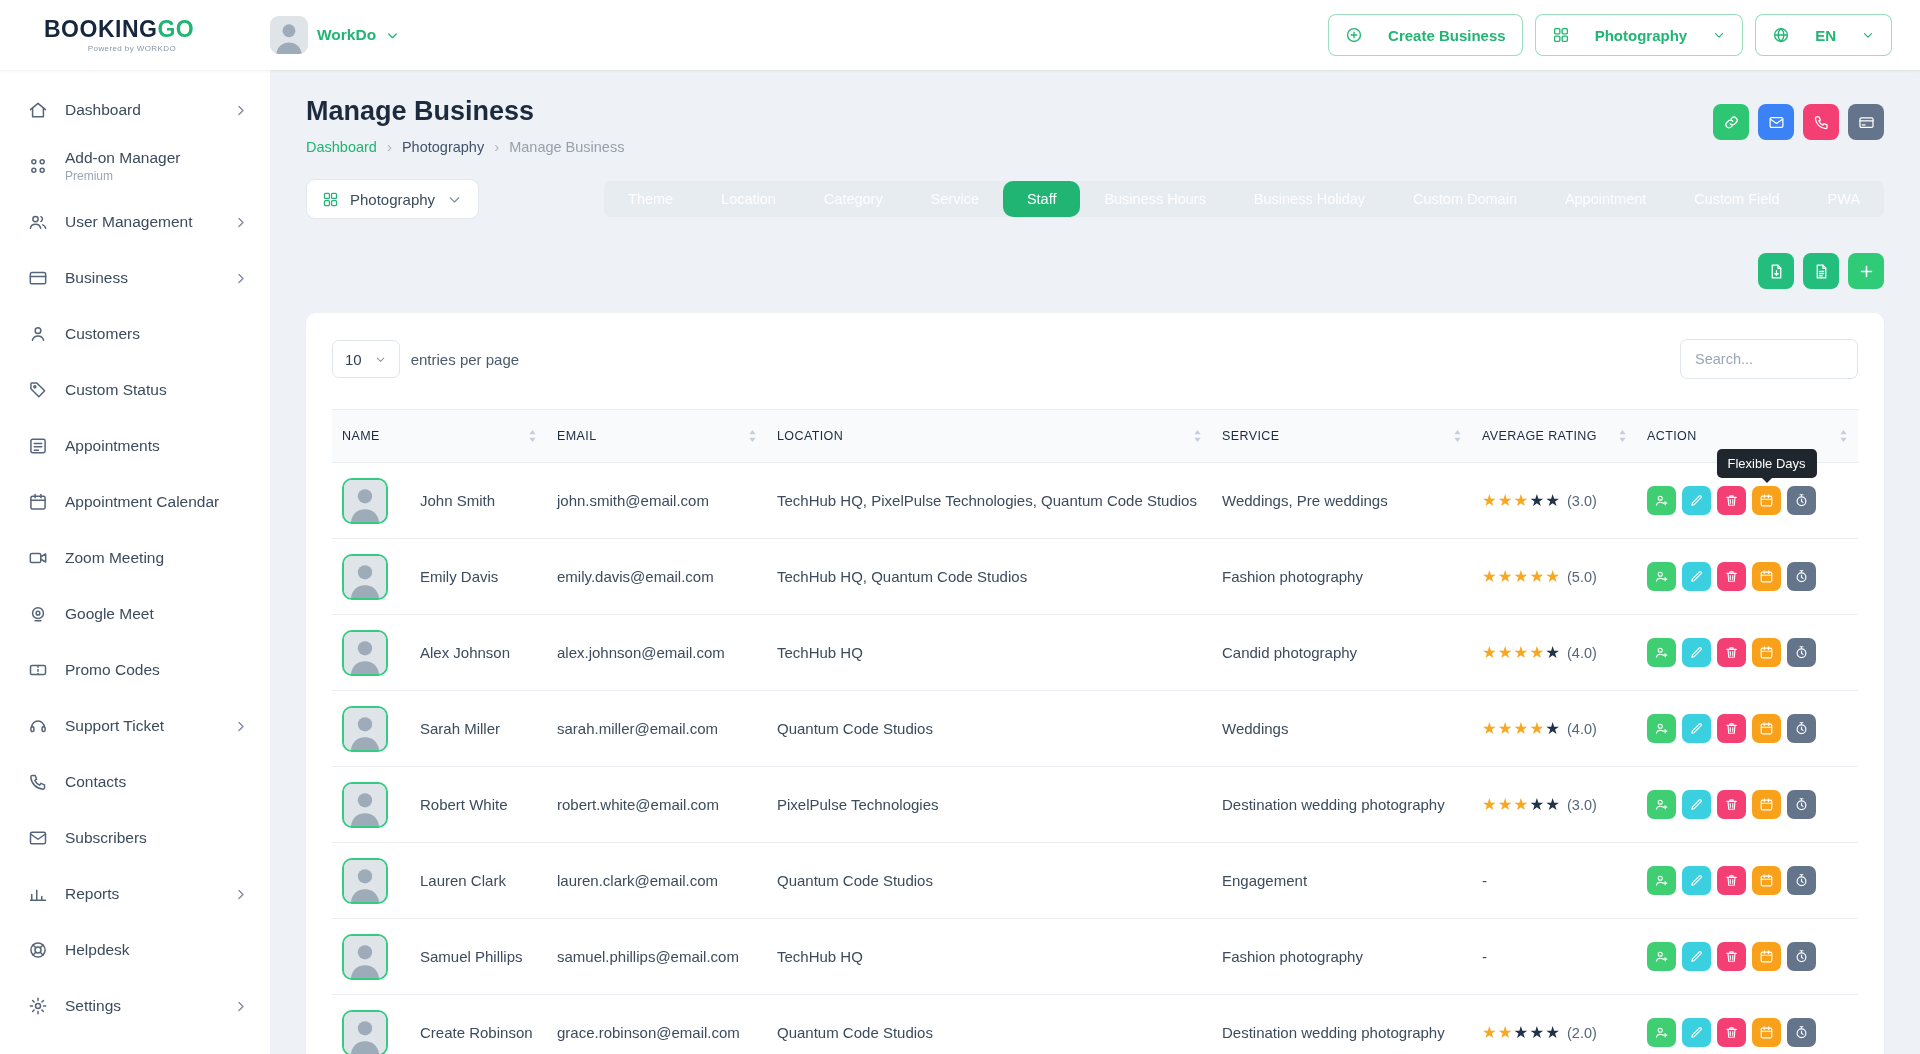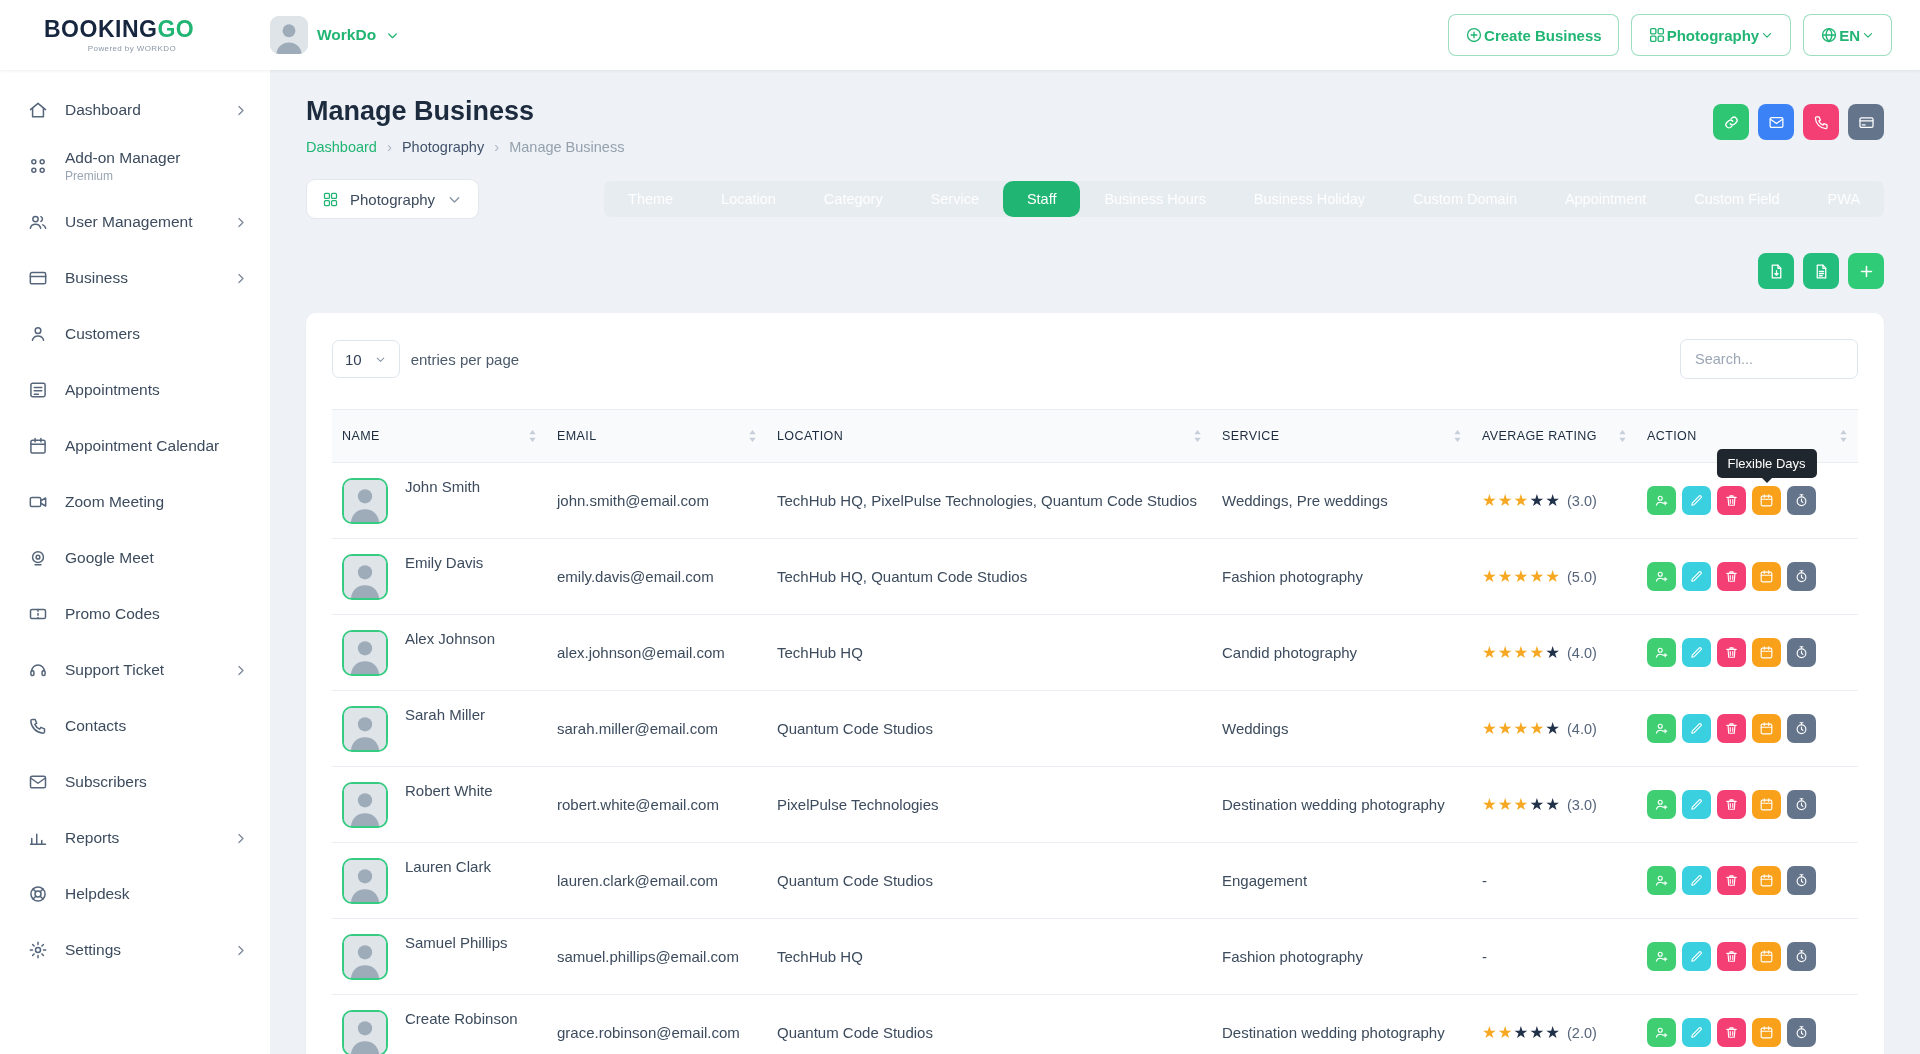--- a/index.html
+++ b/index.html
@@ -15,21 +15,21 @@
   .lg-dark{color:#16263e}
   .lg-green{color:var(--brand-green,#21b573)}
   .logo-tag{font-size:8px;color:#8a97a6;text-align:right;margin-top:3px;letter-spacing:.4px;width:132px}
   .workspace{display:flex;align-items:center;gap:9px;}
   .ws-avatar{width:38px;height:38px;border-radius:9px;overflow:hidden;background:#e7ebef;flex:0 0 auto}
   .ws-avatar svg{width:100%;height:100%}
   .ws-name{color:var(--brand-green,#21b573);font-weight:700;font-size:15.5px}
   .workspace .chev{color:var(--brand-green,#21b573)}
   .workspace .chev svg{width:15px;height:15px}
   .topbar-right{margin-left:auto;display:flex;gap:12px;padding-right:28px}
-  .pill{display:flex;align-items:center;gap:1px;border:1px solid rgba(33,181,115,.45);border-radius:8px;padding:0 16px;height:42px;color:var(--brand-green,#21b573);font-size:15px;font-weight:600;background:#fff}
+  .pill{display:flex;align-items:center;gap:25px;border:1px solid rgba(33,181,115,.45);border-radius:8px;padding:0 16px;height:42px;color:var(--brand-green,#21b573);font-size:15px;font-weight:600;background:#fff}
   .pill .pi svg{width:18px;height:18px}
   .pill .chev svg{width:14px;height:14px}
 
   
   .shell{display:flex;padding-top:70px;height:1054px}
   .sidebar{width:270px;background:#fff;flex:0 0 auto;padding-top:12px;overflow:hidden}
   .side-item{display:flex;align-items:center;height:56px;padding:0 22px 0 28px;gap:17px;color:#3c4b5d;font-size:15.5px;font-weight:500}
   .si-icon{color:#55657a;flex:0 0 auto}
   .si-icon svg{width:20px;height:20px}
   .si-text{display:flex;flex-direction:column;line-height:1.15}
@@ -77,21 +77,21 @@
   .search{width:178px;height:40px;border:1px solid #dfe5ec;border-radius:7px;padding:0 14px;font-size:14.5px;color:#334155;outline:none;background:#fff}
   .search::placeholder{color:#9aa6b4}
 
   table{width:100%;border-collapse:collapse;margin-top:30px;table-layout:fixed}
   thead tr{background:#f8fafc}
   th{border-top:1px solid #e8edf2;border-bottom:1px solid #e8edf2;padding:19px 10px;font-size:12.5px;color:#1d2b3e;text-align:left;font-weight:400;letter-spacing:.4px}
   .th-inner{display:flex;align-items:center;justify-content:space-between;gap:6px}
   .sort{flex:0 0 auto}
   .sort svg{width:9px;height:14px;display:block}
   td{border-bottom:1px solid #eaeef3;padding:12px 10px;font-size:15px;color:#3c4b5d;vertical-align:middle;height:76px}
-  .name-cell{display:flex;align-items:flex-start;gap:17px}
+  .name-cell{display:flex;align-items:center;gap:32px}
   .avatar{width:46px;height:46px;border-radius:10px;border:2px solid #35cb82;overflow:hidden;flex:0 0 auto;background:#dde3e9}
   .avatar svg{width:100%;height:100%;display:block}
   .stars{display:flex;align-items:center}
   .star{font-size:16.5px;letter-spacing:1px}
   .star.on{color:var(--star-on,#f7a823)}
   .star.off{color:var(--star-off,#22314a)}
   .rate-label{color:#55657a;font-size:14.5px;margin-left:6px}
   .no-rating{color:#3c4b5d}
   .actions{display:flex;gap:6px;position:relative}
   .act-btn{width:29px;height:29px;border-radius:7px;color:#fff;display:flex;align-items:center;justify-content:center;flex:0 0 auto}
@@ -237,20 +237,31 @@
               <path d="M5.3 19.5c.9-3.5 3.5-5.2 6.7-5.2s5.8 1.7 6.7 5.2"></path>
             </svg>
           </span>
           <span class="si-text">
             <span class="si-label">Customers</span>
           </span>
         </div>
         <div class="side-item">
           <span class="si-icon">
             <svg viewBox="0 0 24 24" fill="none" stroke="currentColor" stroke-width="1.8" stroke-linecap="round" stroke-linejoin="round">
+              <path d="M3.5 10.5V4.5a1 1 0 0 1 1-1h6l9.5 9.5-7 7L3.5 10.5z"></path>
+              <circle cx="8.2" cy="8.2" r="1.3"></circle>
+            </svg>
+          </span>
+          <span class="si-text">
+            <span class="si-label">Custom Status</span>
+          </span>
+        </div>
+        <div class="side-item">
+          <span class="si-icon">
+            <svg viewBox="0 0 24 24" fill="none" stroke="currentColor" stroke-width="1.8" stroke-linecap="round" stroke-linejoin="round">
               <rect x="3.5" y="4" width="17" height="16" rx="2"></rect>
               <path d="M7.5 9h9M7.5 13h9M7.5 17h5"></path>
             </svg>
           </span>
           <span class="si-text">
             <span class="si-label">Appointments</span>
           </span>
         </div>
         <div class="side-item">
           <span class="si-icon">

